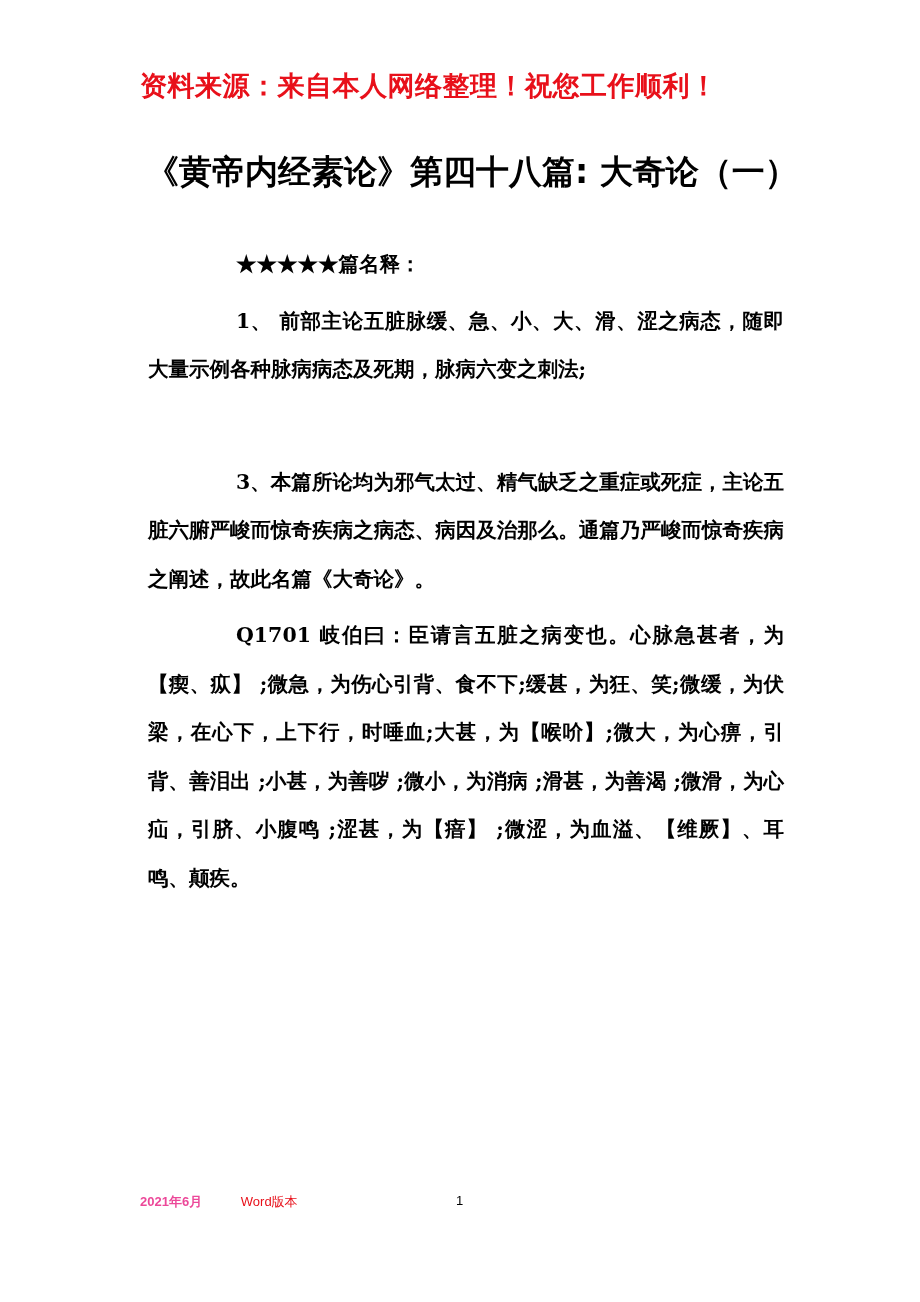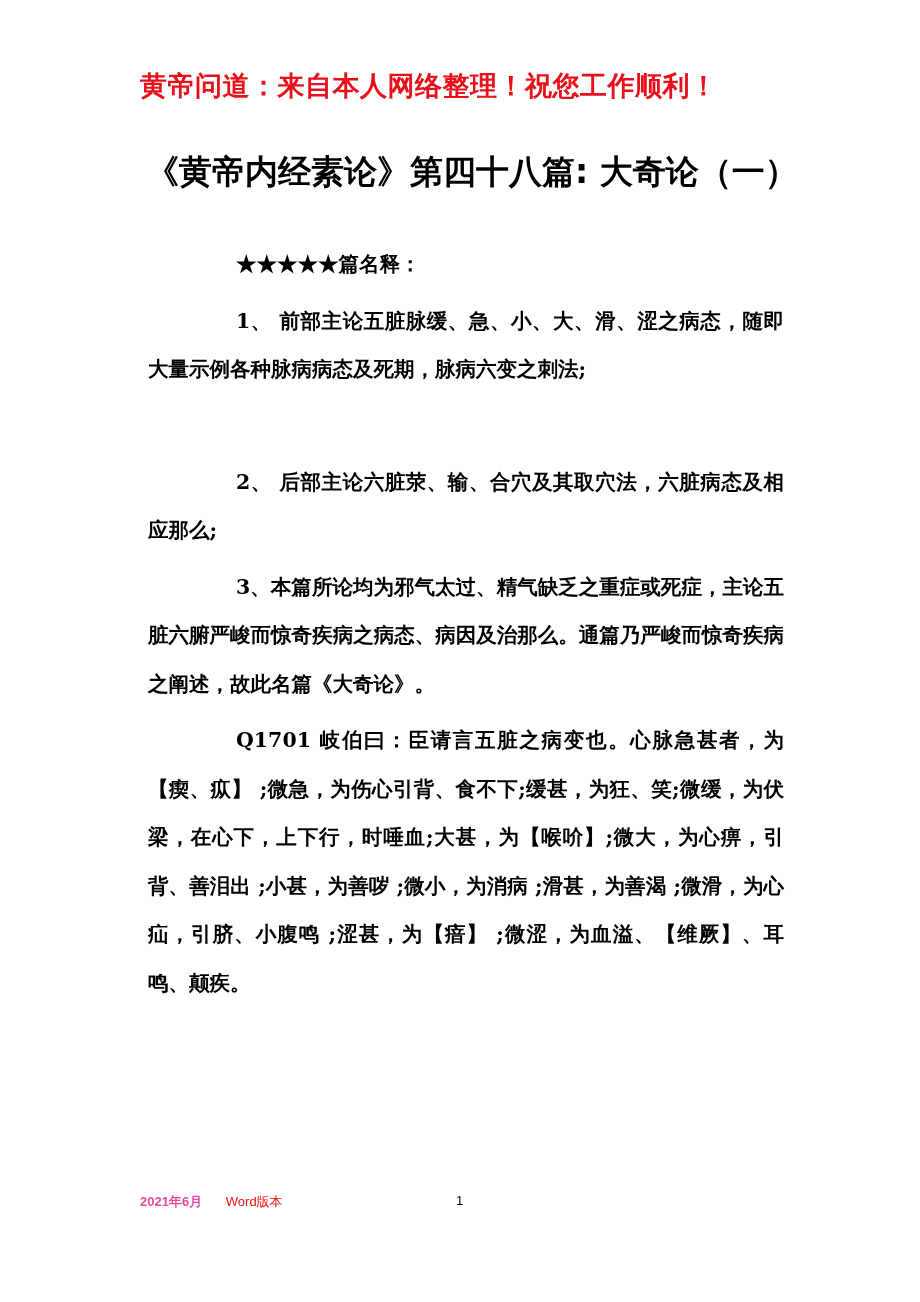--- a/index.html
+++ b/index.html
@@ -8,35 +8,34 @@
   .banner { position: absolute; left: 140px; top: 68px; font-size: 27px; font-weight: bold;
             color: #e8101a; font-family: "DejaVu Sans", "Liberation Sans", sans-serif; letter-spacing: 0.5px; white-space: nowrap; }
   .title { position: absolute; left: 146px; top: 150px; font-size: 33px; font-weight: bold;
            font-family: "DejaVu Sans", "Liberation Sans", sans-serif; white-space: nowrap; letter-spacing: 0px; }
   .body { position: absolute; left: 140px; top: 232px; width: 652px; font-size: 20.5px; line-height: 48.5px; }
   .p { margin: 8px; text-indent: 88px; text-align: justify; font-weight: bold; }
   .gap { height: 48px; }
   .footer { position: absolute; top: 1193px; left: 140px; font-size: 13px;
             font-family: "Liberation Sans", "DejaVu Sans", sans-serif; }
   .footer .date { color: #ec4899; font-weight: bold; }
-  .footer .ver { color: #e8101a; margin-left: 20px; }
+  .footer .ver { color: #e8101a; margin-left: 35px; }
   .footer .page { position: absolute; left: 316px; top: 0; color: #000; }
 </style>
 </head>
 <body>
 
-<div class="banner">黄帝问道：来自本人网络整理！祝您工作顺利！</div>
+<div class="banner">资料来源：来自本人网络整理！祝您工作顺利！</div>
 
 <div class="title">《黄帝内经素论》第四十八篇: 大奇论（一）</div>
 
 <div class="body">
   <p class="p">★★★★★篇名释：</p>
   <p class="p">1、 前部主论五脏脉缓、急、小、大、滑、涩之病态，随即大量示例各种脉病病态及死期，脉病六变之刺法;</p>
   <div class="gap"></div>
-  <p class="p">2、 后部主论六脏荥、输、合穴及其取穴法，六脏病态及相应那么;</p>
   <p class="p">3、本篇所论均为邪气太过、精气缺乏之重症或死症，主论五脏六腑严峻而惊奇疾病之病态、病因及治那么。通篇乃严峻而惊奇疾病之阐述，故此名篇《大奇论》。</p>
   <p class="p">Q1701 岐伯曰：臣请言五脏之病变也。心脉急甚者，为【瘈、疭】 ;微急，为伤心引背、食不下;缓甚，为狂、笑;微缓，为伏梁，在心下，上下行，时唾血;大甚，为【喉吤】;微大，为心痹，引背、善泪出 ;小甚，为善哕 ;微小，为消病 ;滑甚，为善渴 ;微滑，为心疝，引脐、小腹鸣 ;涩甚，为【瘖】 ;微涩，为血溢、【维厥】、耳鸣、颠疾。</p>
 </div>
 
 <div class="footer">
   <span class="date">2021年6月</span>
   <span class="ver">Word版本</span>
   <span class="page">1</span>
 </div>
 

